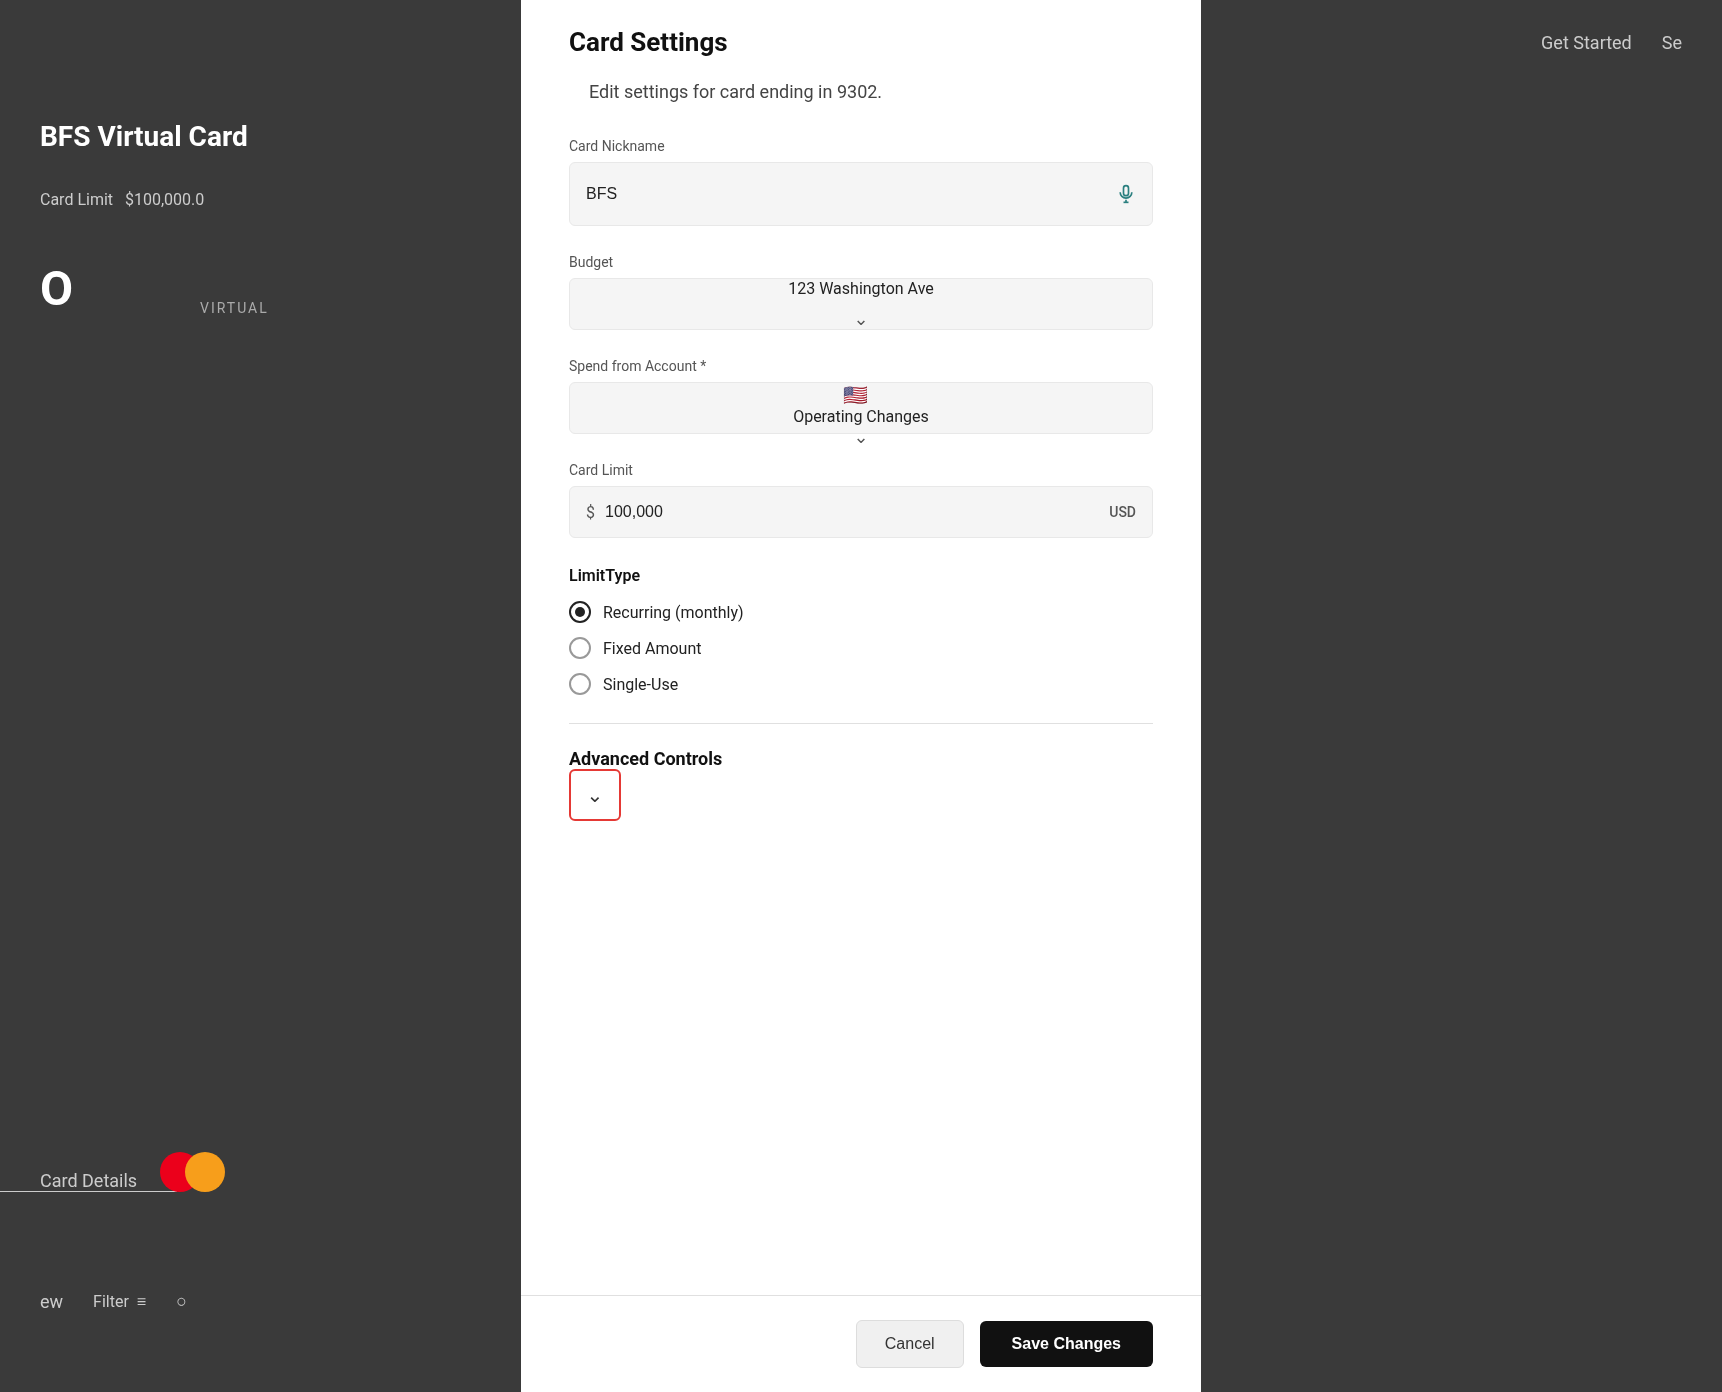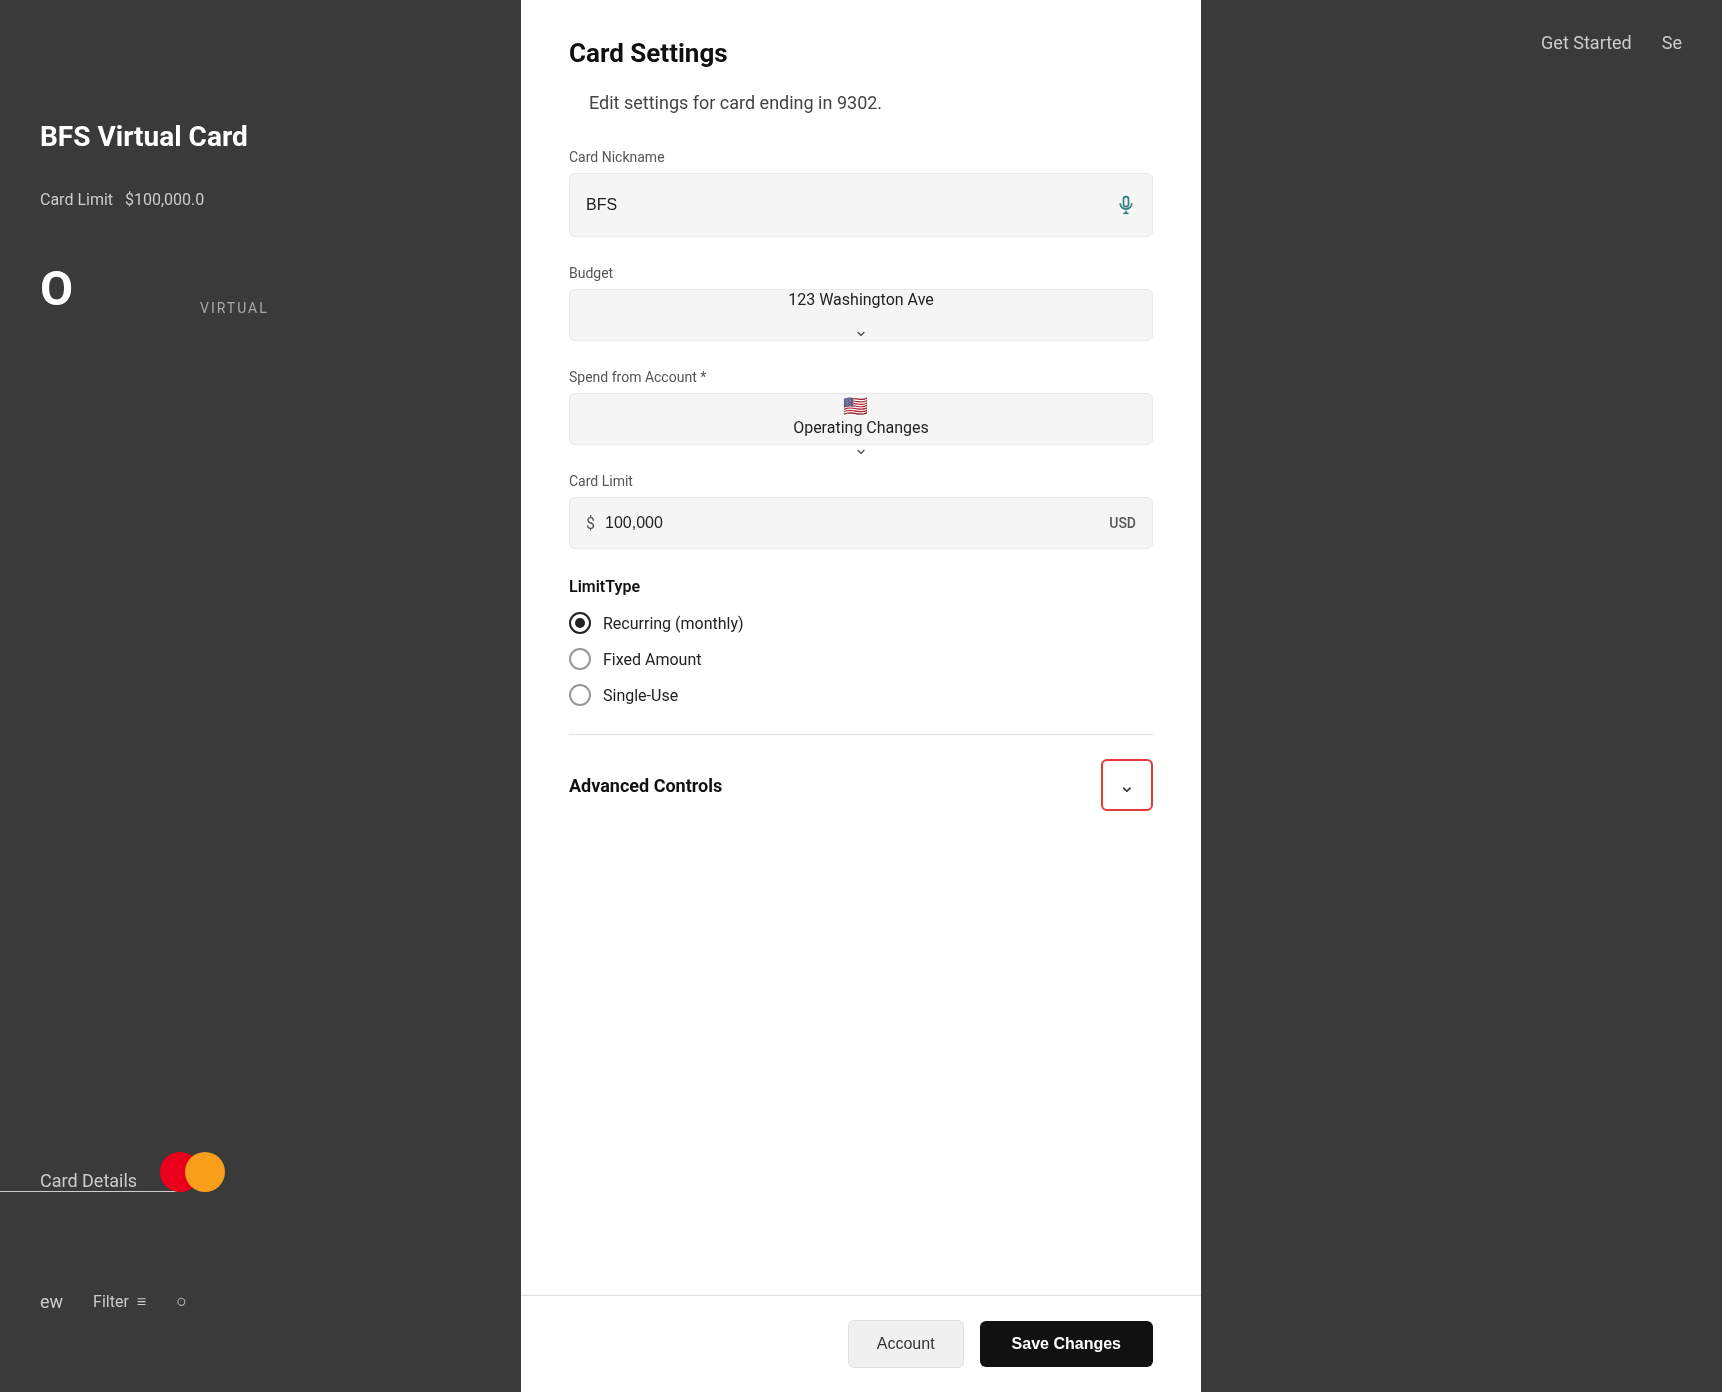--- a/index.html
+++ b/index.html
@@ -131,21 +131,21 @@
     .modal-wrapper {
       position: absolute;
       top: 0;
       left: 50%;
       transform: translateX(-50%);
       width: 680px;
       min-height: 100%;
       background: #fff;
       display: flex;
       flex-direction: column;
-      padding: 38px 48px 0 48px;
+      padding: 27px 48px 0 48px;
     }
 
     .modal-title {
       font-size: 26px;
       font-weight: 700;
       color: #111;
       margin-bottom: 24px;
     }
 
     .modal-subtitle {
@@ -298,23 +298,23 @@
     }
 
     .divider {
       height: 1px;
       background: #e0e0e0;
       margin-bottom: 0;
     }
 
     .advanced-controls-section {
       display: flex;
-      align-items: center;
       justify-content: space-between;
       padding: 24px 0;
+      flex-direction: column;
     }
 
     .advanced-controls-title {
       font-size: 18px;
       font-weight: 700;
       color: #111;
     }
 
     .advanced-controls-btn {
       width: 52px;
@@ -484,16 +484,16 @@
 
     <div class="advanced-controls-section">
       <span class="advanced-controls-title">Advanced Controls</span>
       <button class="advanced-controls-btn">
         <span>⌄</span>
       </button>
     </div>
   </div>
 
   <div class="modal-footer">
-    <button class="cancel-btn">Account</button>
+    <button class="cancel-btn">Cancel</button>
     <button class="save-btn">Save Changes</button>
   </div>
 </div>
 
 </body></html>

